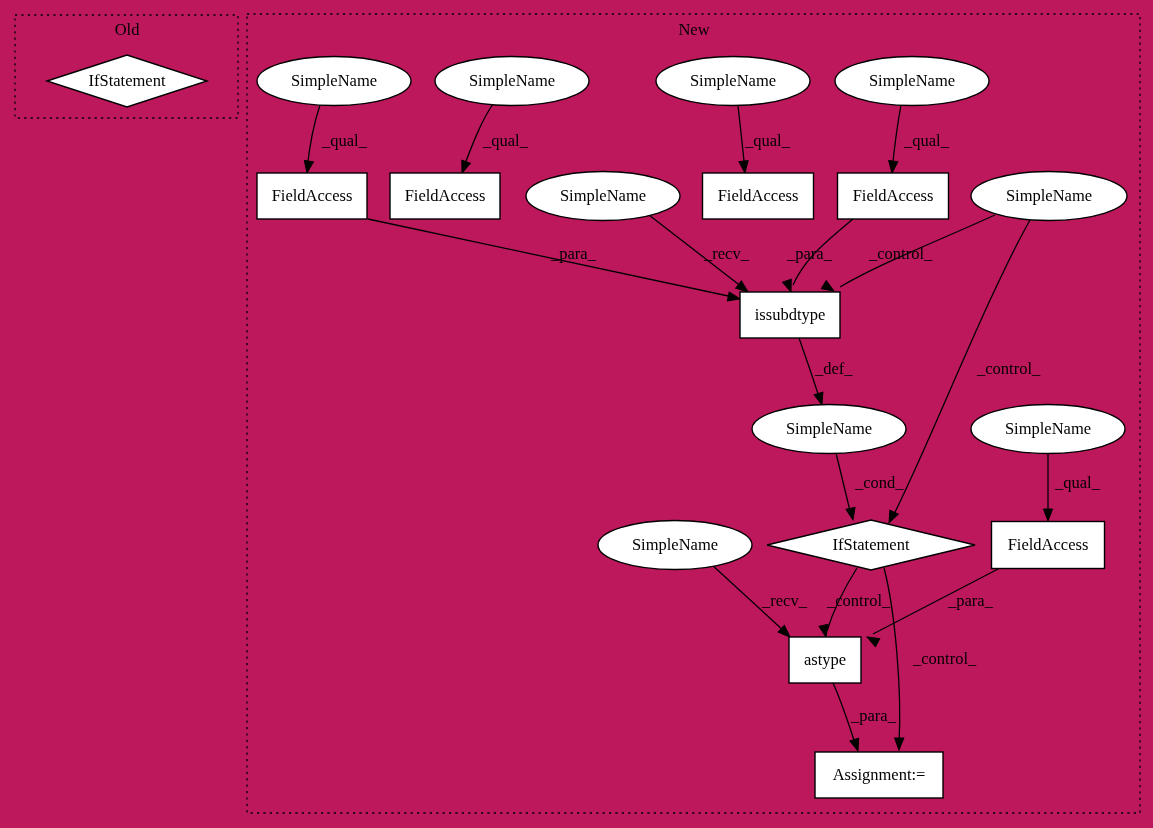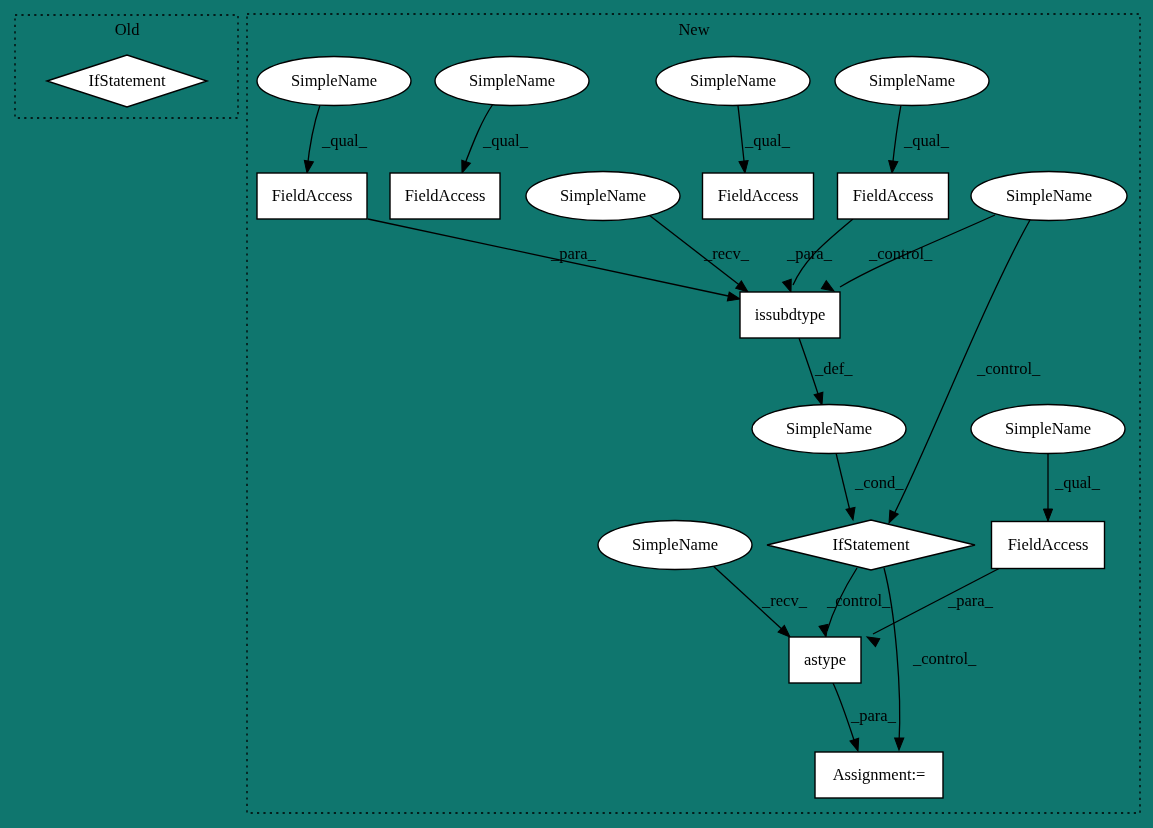--- a/index.html
+++ b/index.html
@@ -4,21 +4,21 @@
 <style>
   html, body {
     margin: 0;
     padding: 0;
     background: #ffffff;
   }
   #canvas {
     position: relative;
     width: 1153px;
     height: 828px;
-    background: #0f766e;
+    background: #be185d;
     font-family: "Liberation Serif", "DejaVu Serif", serif;
     overflow: hidden;
   }
   svg.graph {
     position: absolute;
     top: 0;
     left: 0;
     width: 1153px;
     height: 828px;
   }

